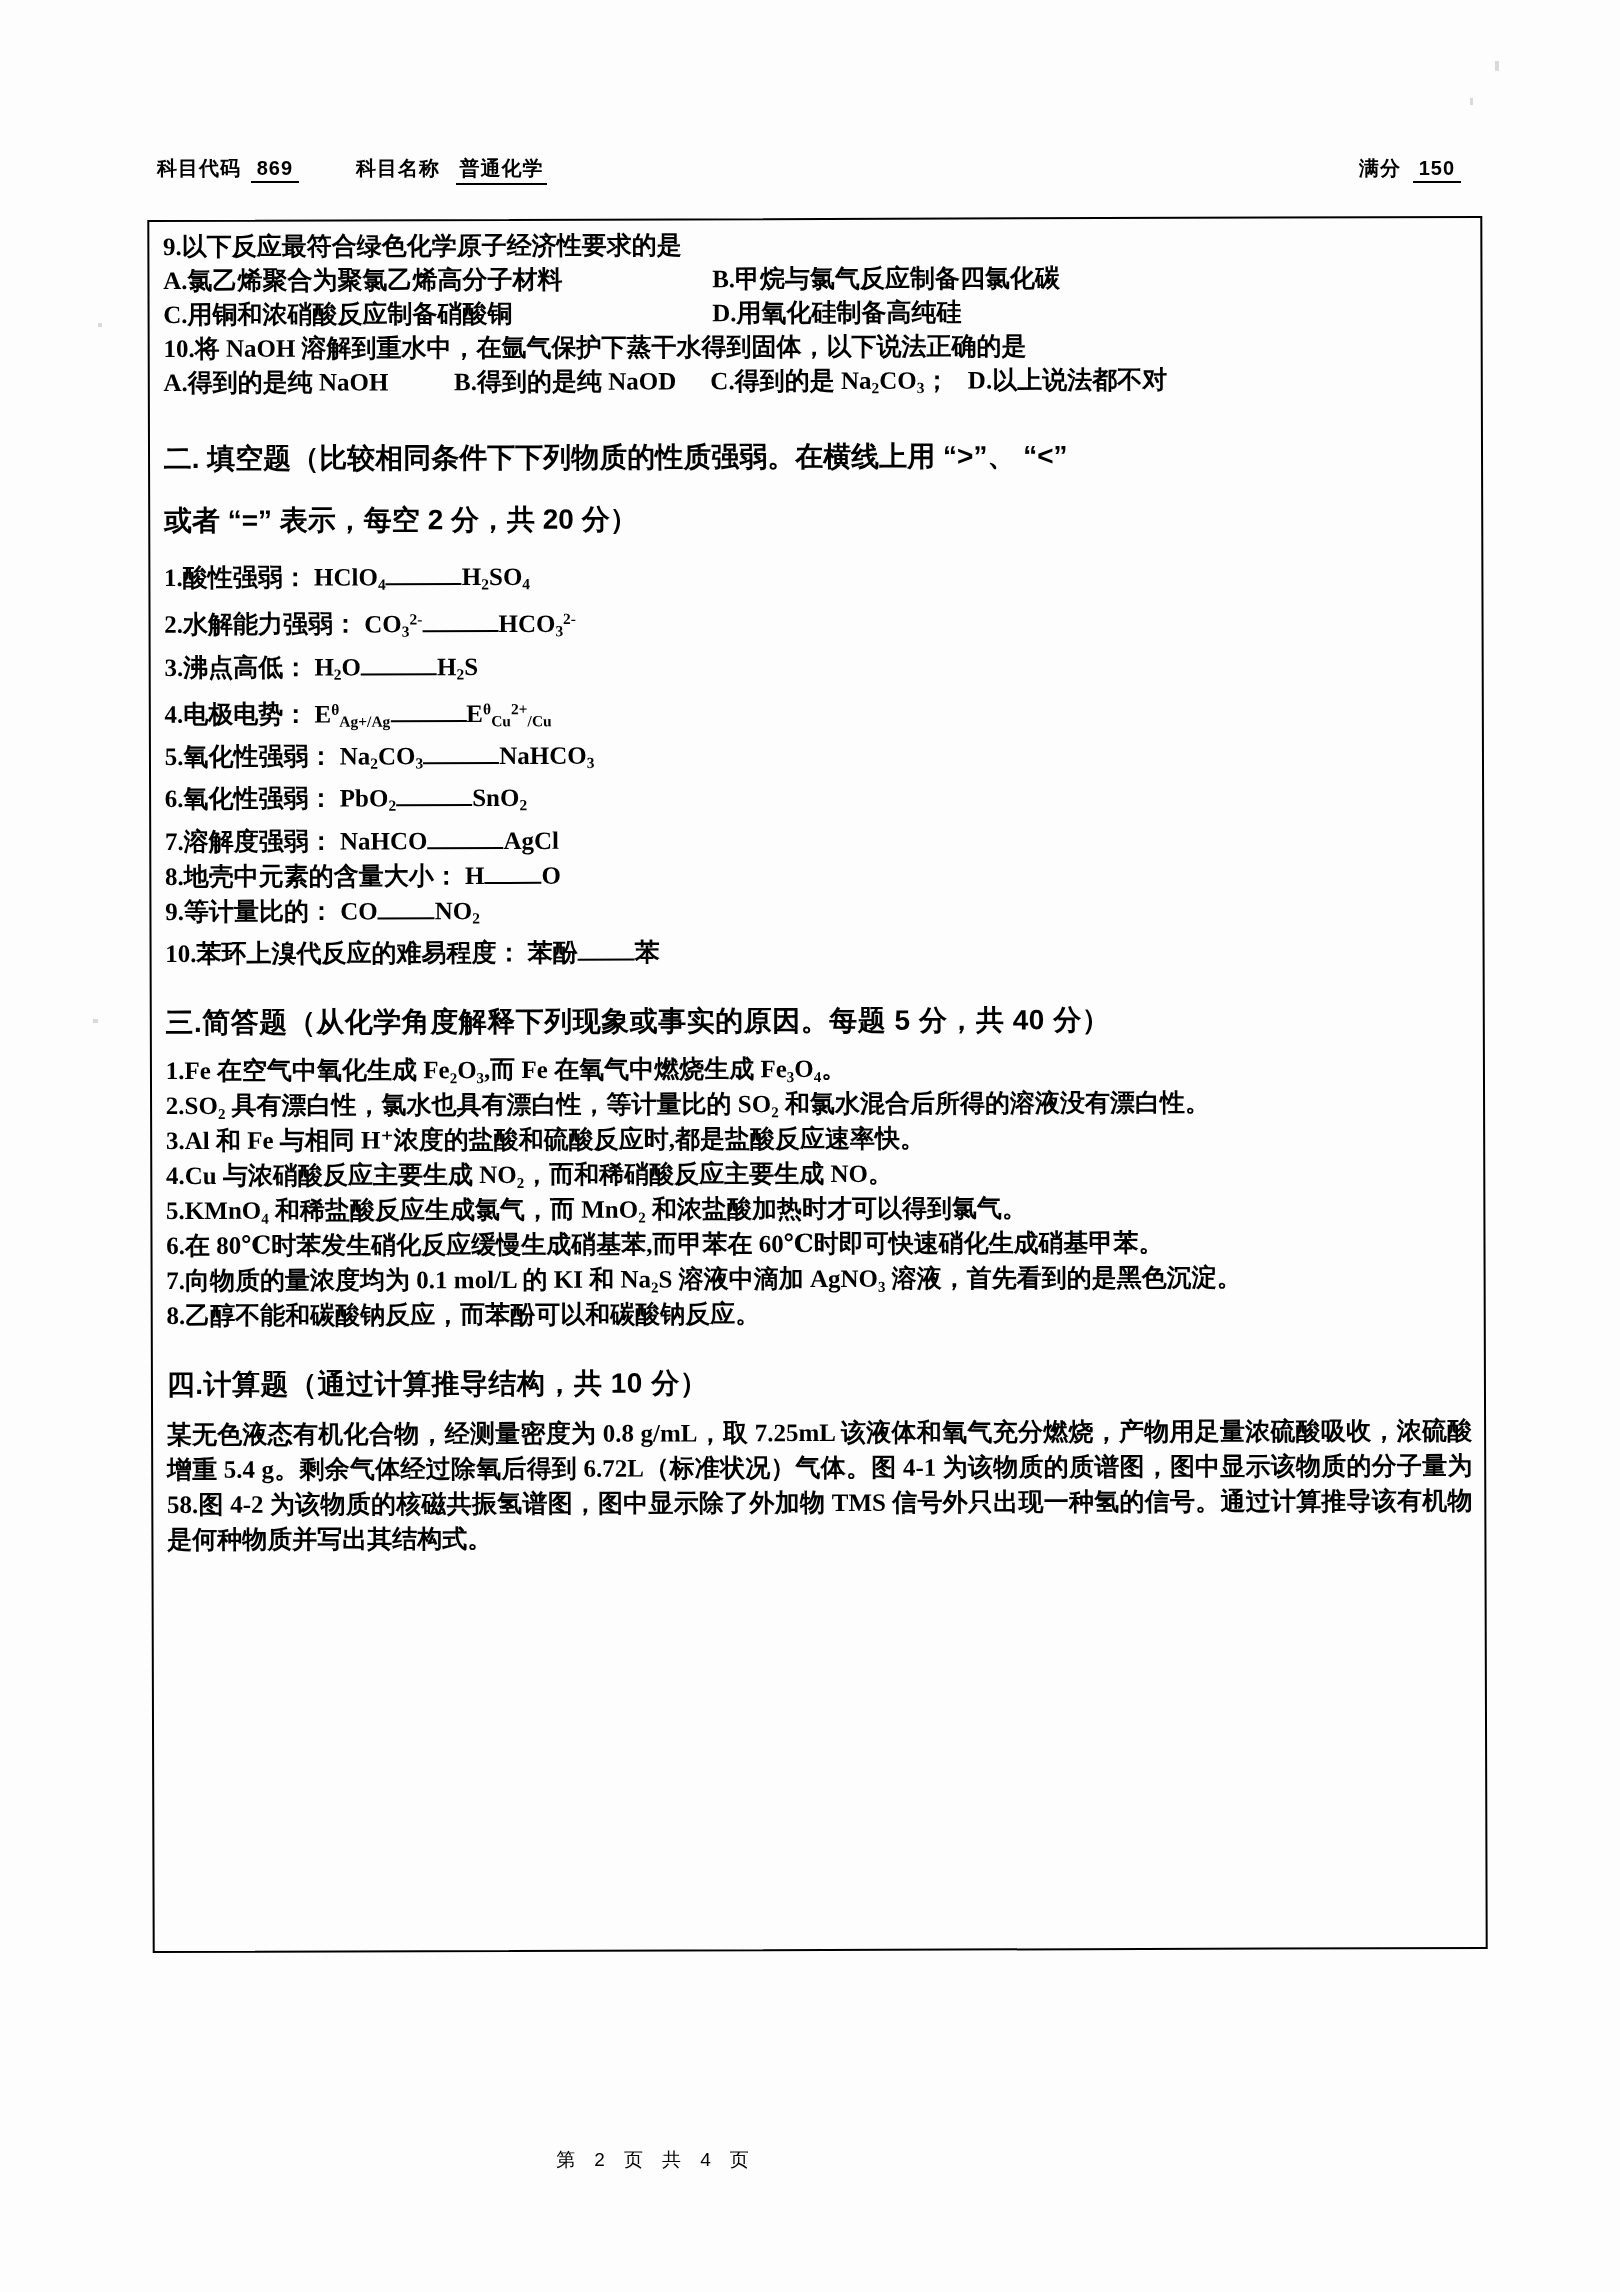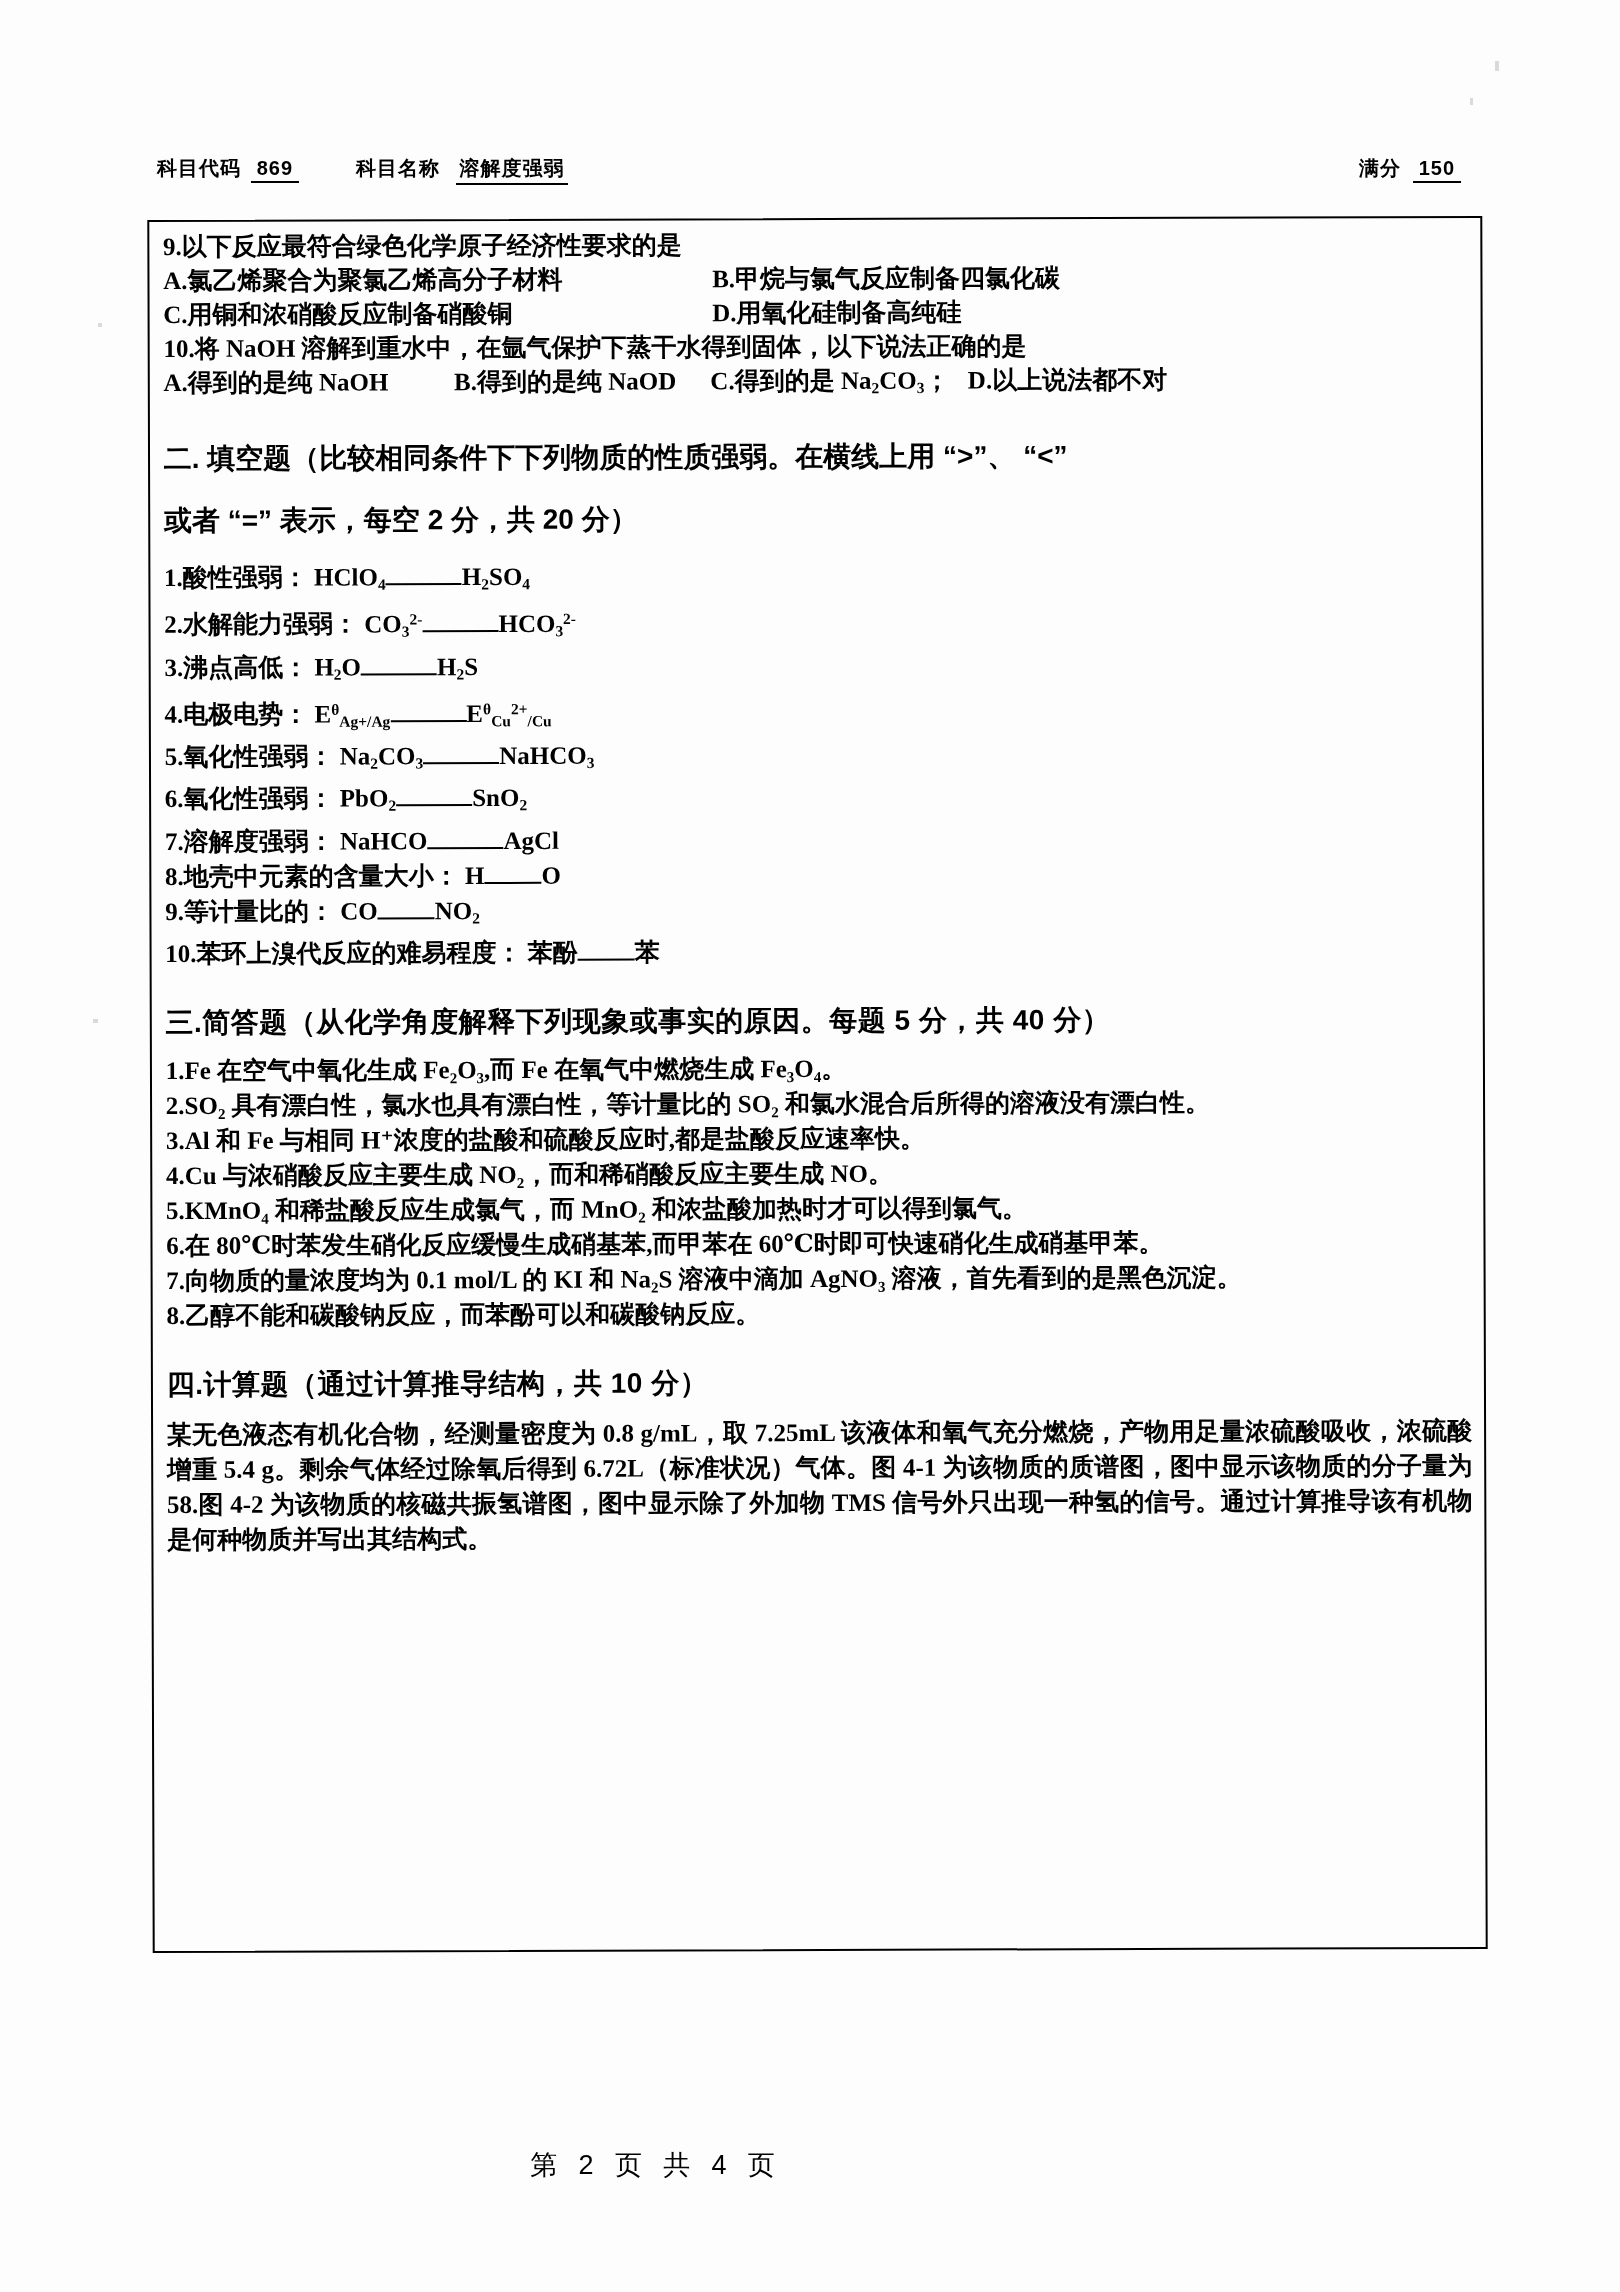--- a/index.html
+++ b/index.html
@@ -130,21 +130,21 @@
   
   .fib { font-size: 25px; line-height: 35px; font-weight: bold; white-space: nowrap; }
 
   
   .footer {
     position: absolute;
     left: 0;
     top: 2147px;
     width: 1312px;
     text-align: center;
-    font-size: 27px;
+    font-size: 19px;
     font-weight: normal;
     font-family: "Liberation Sans", sans-serif;
     letter-spacing: 6.9px;
   }
 
   
   .speck {
     position: absolute;
     background: #bdbdbd;
     opacity: .55;
@@ -157,21 +157,21 @@
 
   <div class="speck" style="left:1495px;top:61px;width:3.9px;height:9.8px;"></div>
   <div class="speck" style="left:1470px;top:98px;width:2.9px;height:6.9px;"></div>
   <div class="speck" style="left:93px;top:1019px;width:4.9px;height:3.9px;"></div>
   <div class="speck" style="left:98px;top:323px;width:3.9px;height:3.9px;"></div>
 
   <div class="header">
     <span class="lbl hanzi">科目代码</span>
     <span class="val h-code">869</span>
     <span class="lbl hanzi h-name-lbl">科目名称</span>
-    <span class="hanzi h-name-val">溶解度强弱</span>
+    <span class="hanzi h-name-val">普通化学</span>
     <span class="lbl hanzi h-score-lbl">满分</span>
     <span class="val h-score-val">150</span>
   </div>
 
   <div class="qbox">
     <div class="qbox-inner">
 
       <div class="line">9.以下反应最符合绿色化学原子经济性要求的是</div>
       <div class="choices">
         <span class="c1">A.氯乙烯聚合为聚氯乙烯高分子材料</span>

